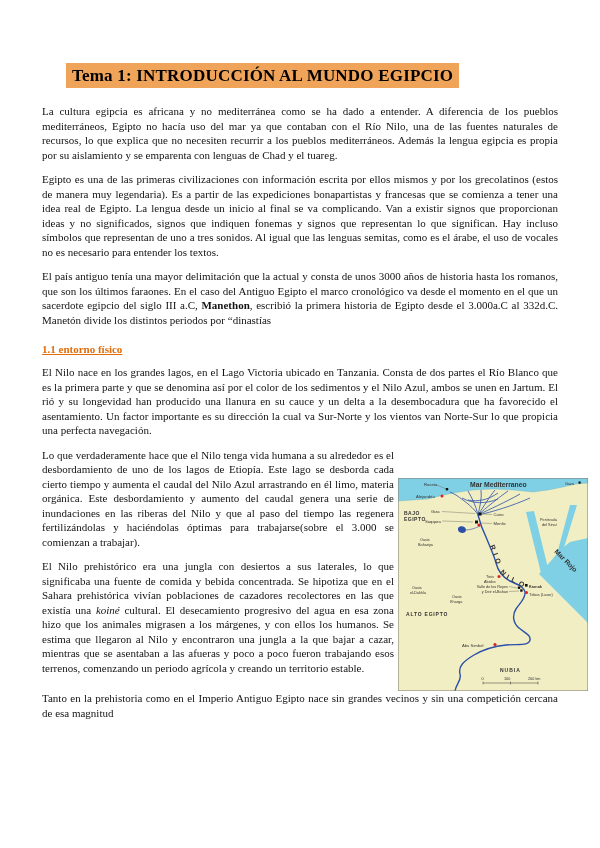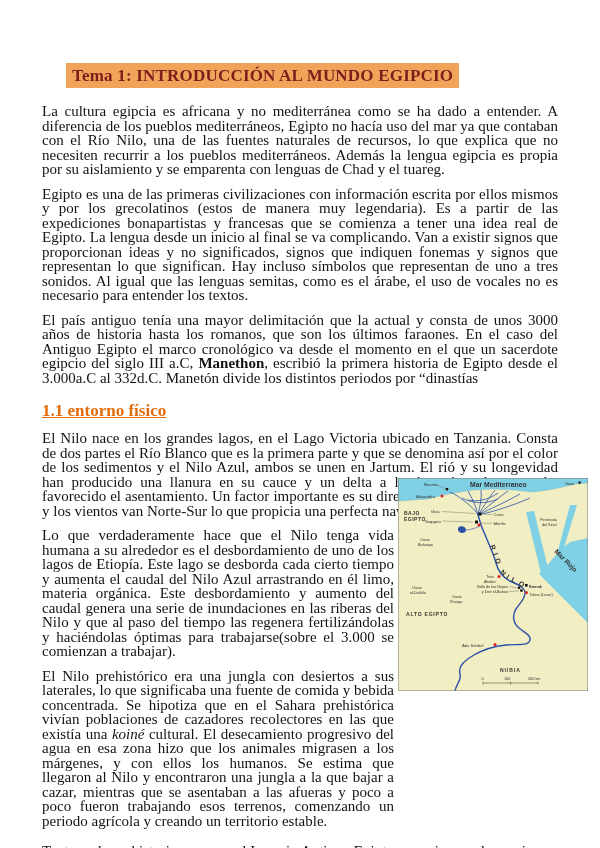--- a/index.html
+++ b/index.html
@@ -1,25 +1,25 @@
 <!DOCTYPE html>
 <html><head>
 <meta charset="utf-8">
 <style>
   html,body{margin:0;padding:0;background:#e8e8e8;}
   .page{position:relative;width:600px;height:848px;background:#ffffff;
         font-family:"Liberation Serif",serif;color:#131313;overflow:hidden;margin:0 auto;}
   .content{padding:66px 42px 0 42px;}
   .title-wrap{margin:0 0 18px 24px;}
   .hl-title{background:#F0A45A;padding:3px 6px 3px 6px;font-weight:bold;font-size:17px;
-            letter-spacing:.2px;color:#7f1d1d;}
-  p.body{margin:0 0 10px 0;font-size:15px;line-height:14.5px;text-align:justify;}
+            letter-spacing:.2px;color:#000000;}
+  p.body{margin:0 0 10px 0;font-size:11px;line-height:14.5px;text-align:justify;}
   p.narrow{width:352px;}
   p.last{margin-top:16px;}
-  h2.section{color:#E36C0A;font-size:17px;font-weight:bold;margin:16px 0 10px 0;
+  h2.section{color:#E36C0A;font-size:11px;font-weight:bold;margin:16px 0 10px 0;
              text-decoration:underline;}
   .map-wrap{position:absolute;left:398px;top:478px;width:190px;height:213px;}
   .map-wrap svg{display:block;}
   .map-wrap text{font-family:"Liberation Sans",sans-serif;fill:#333;}
   .t-tiny{font-size:4.2px;}
   .t-micro{font-size:3.8px;}
   .t-region{font-size:5px;font-weight:bold;fill:#4a4a42;}
   .t-sea{font-size:6.8px;font-weight:bold;fill:#10337c;}
   .t-river{font-size:7px;font-weight:bold;fill:#16306e;letter-spacing:3.5px;}
   .callout{stroke:#6b6b60;stroke-width:.45;fill:none;}

